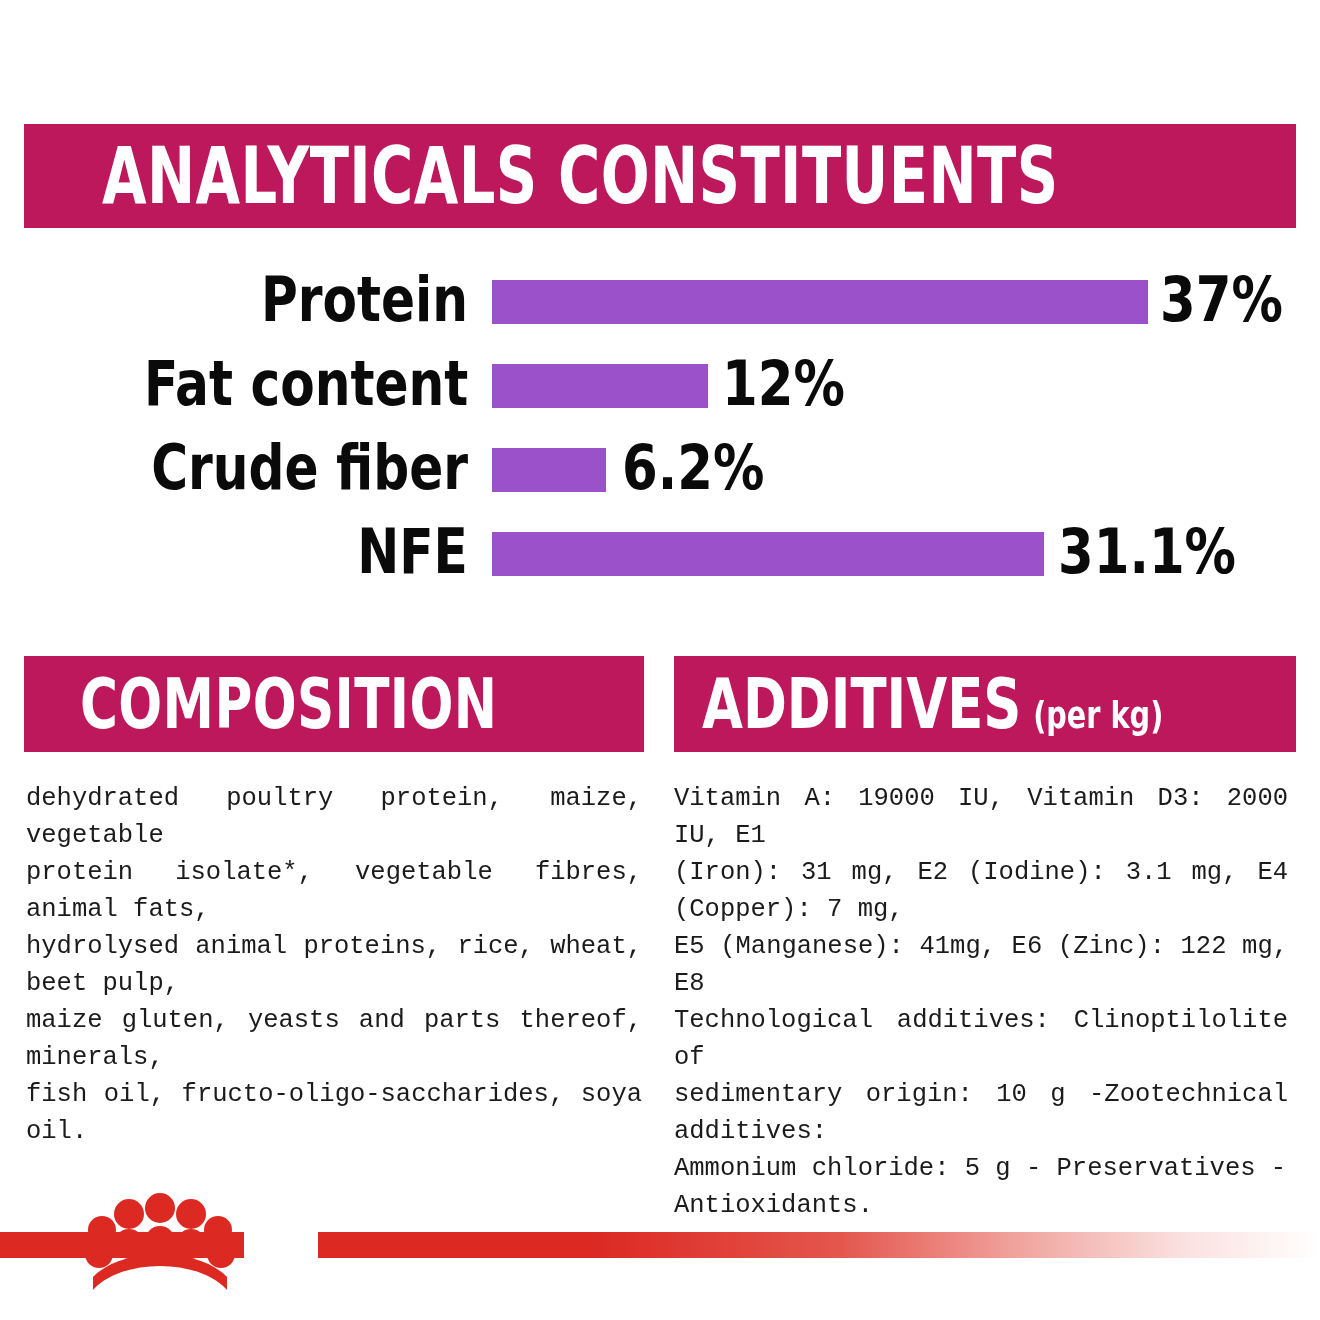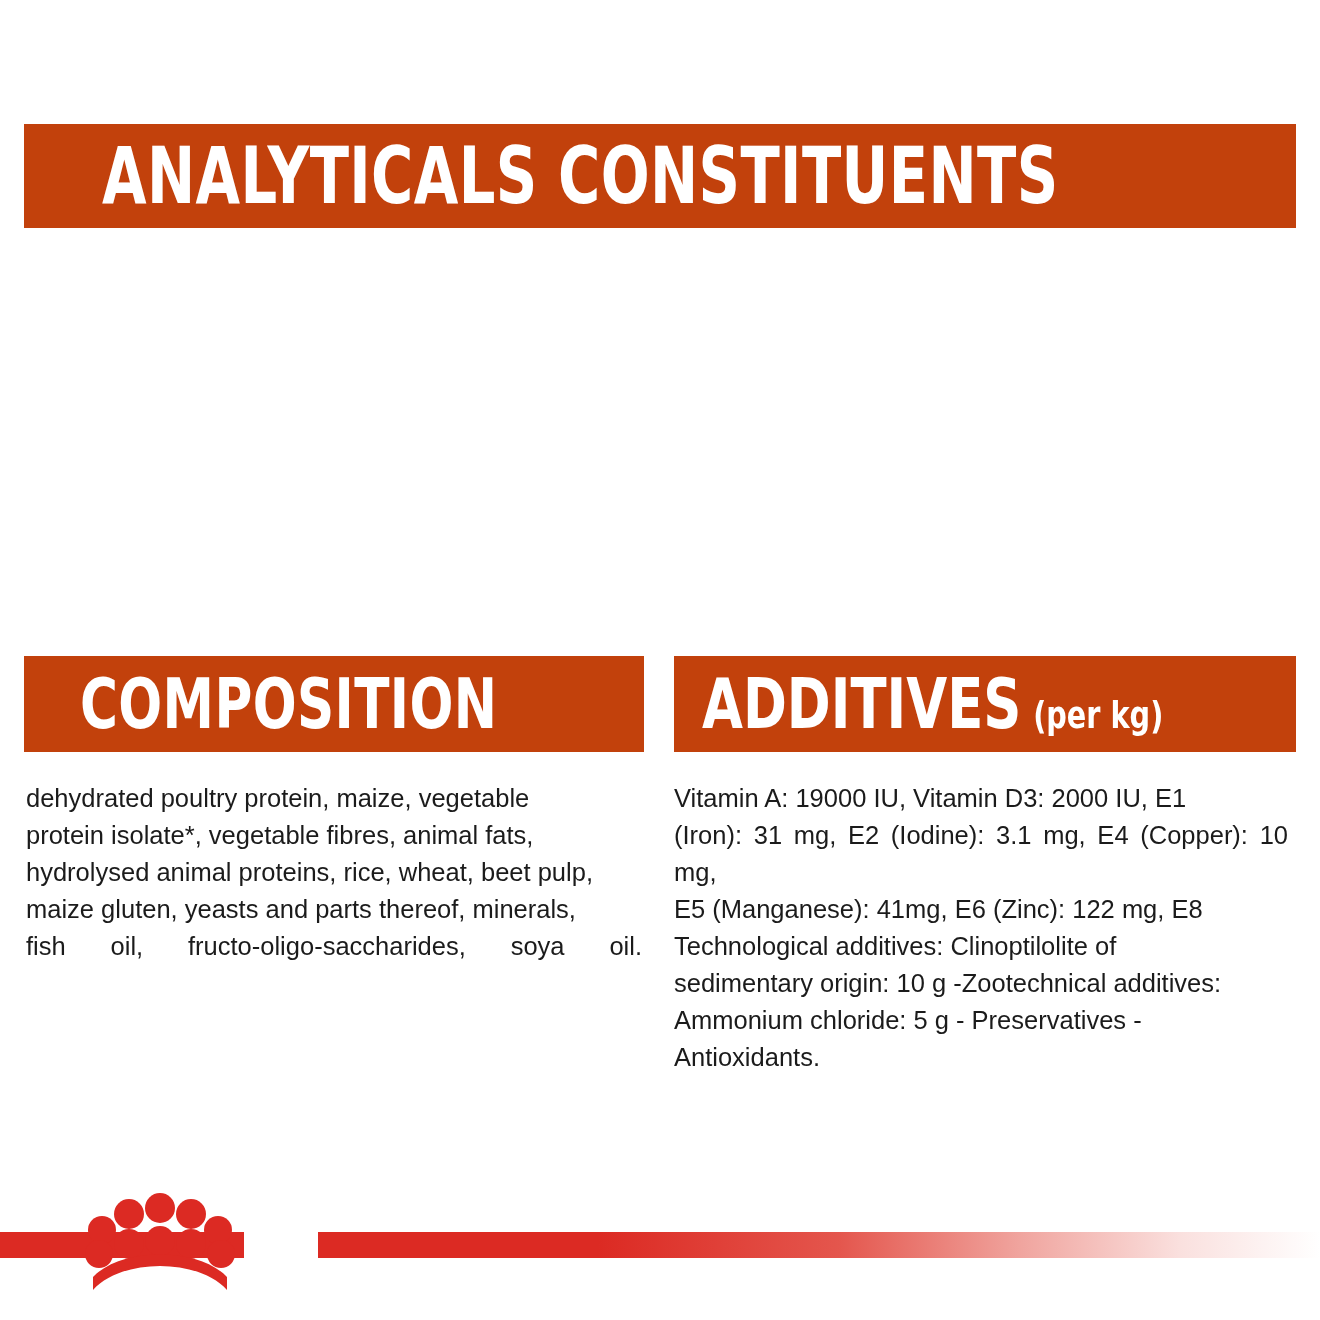--- a/index.html
+++ b/index.html
@@ -7,21 +7,21 @@
     width:1320px; height:1320px;
     background:#ffffff;
     font-family:"Liberation Sans", sans-serif;
     overflow:hidden;
   }
   #root { position:relative; width:1320px; height:1320px; background:#fff; }
 
   
   .hdr-bar {
     position:absolute;
-    background:#c2410c;
+    background:#be185d;
     display:flex;
     align-items:center;
     overflow:hidden;
   }
   .hdr-bar .hdr-text {
     color:#ffffff;
     font-family:"DejaVu Sans Condensed","Liberation Sans Narrow","Liberation Sans", sans-serif;
     font-weight:bold;
     letter-spacing:0.5px;
     white-space:nowrap;
@@ -63,21 +63,21 @@
     color:#0a0a0a;
     font-family:"DejaVu Sans Condensed","Liberation Sans Narrow","Liberation Sans", sans-serif;
     font-weight:bold; font-size:62px; line-height:62px;
     white-space:nowrap;
     transform:scaleX(0.92); transform-origin:left center;
   }
 
   
   .body-col {
     position:absolute;
-    font-family:Liberation Sans, sans-serif;
+    font-family:Liberation Mono, monospace;
     font-size:25.5px;
     line-height:37px;
     color:#1b1b1b;
     text-align:justify;
     text-justify:inter-word;
   }
   #txt-composition { left:26px; top:780px; width:616px; }
   #txt-additives  { left:674px; top:780px; width:614px; }
   .body-col > span { display:block; }
   .body-col .lastline { text-align-last:justify; }
@@ -96,20 +96,47 @@
 </style>
 </head>
 <body>
 
 <div id="root">
 
   <div class="hdr-bar" id="hdr-analyticals">
     <div class="hdr-text">ANALYTICALS CONSTITUENTS</div>
   </div>
 
+  <div id="chart">
+
+    <div class="chart-row">
+      <div class="chart-label">Protein</div>
+      <div class="chart-bar" style="width:656px;"></div>
+      <div class="chart-value" style="left:1160px;">37%</div>
+    </div>
+
+    <div class="chart-row">
+      <div class="chart-label">Fat content</div>
+      <div class="chart-bar" style="width:216px;"></div>
+      <div class="chart-value" style="left:722px;">12%</div>
+    </div>
+
+    <div class="chart-row">
+      <div class="chart-label">Crude fiber</div>
+      <div class="chart-bar" style="width:114px;"></div>
+      <div class="chart-value" style="left:622px;">6.2%</div>
+    </div>
+
+    <div class="chart-row">
+      <div class="chart-label">NFE</div>
+      <div class="chart-bar" style="width:552px;"></div>
+      <div class="chart-value" style="left:1058px;">31.1%</div>
+    </div>
+
+  </div>
 
   <div class="hdr-bar" id="hdr-composition">
     <div class="hdr-text">COMPOSITION</div>
   </div>
 
   <div class="hdr-bar" id="hdr-additives">
     <div class="row">
       <span class="hdr-main">ADDITIVES</span>
       <span class="hdr-sub">(per kg)</span>
     </div>
@@ -118,21 +145,21 @@
   <div class="body-col" id="txt-composition">
     <span>dehydrated poultry protein, maize, vegetable</span>
     <span>protein isolate*, vegetable fibres, animal fats,</span>
     <span>hydrolysed animal proteins, rice, wheat, beet pulp,</span>
     <span>maize gluten, yeasts and parts thereof, minerals,</span>
     <span class="lastline">fish oil, fructo-oligo-saccharides, soya oil.</span>
   </div>
 
   <div class="body-col" id="txt-additives">
     <span>Vitamin A: 19000 IU, Vitamin D3: 2000 IU, E1</span>
-    <span>(Iron): 31 mg, E2 (Iodine): 3.1 mg, E4 (Copper): 10 mg,</span>
+    <span>(Iron): 31 mg, E2 (Iodine): 3.1 mg, E4 (Copper): 7 mg,</span>
     <span>E5 (Manganese): 41mg, E6 (Zinc): 122 mg, E8</span>
     <span>Technological additives: Clinoptilolite of</span>
     <span>sedimentary origin: 10 g -Zootechnical additives:</span>
     <span>Ammonium chloride: 5 g - Preservatives -</span>
     <span>Antioxidants.</span>
   </div>
 
   <div id="footer">
     <div class="stripe" id="stripe-left"></div>
     <div class="stripe" id="stripe-right"></div>

